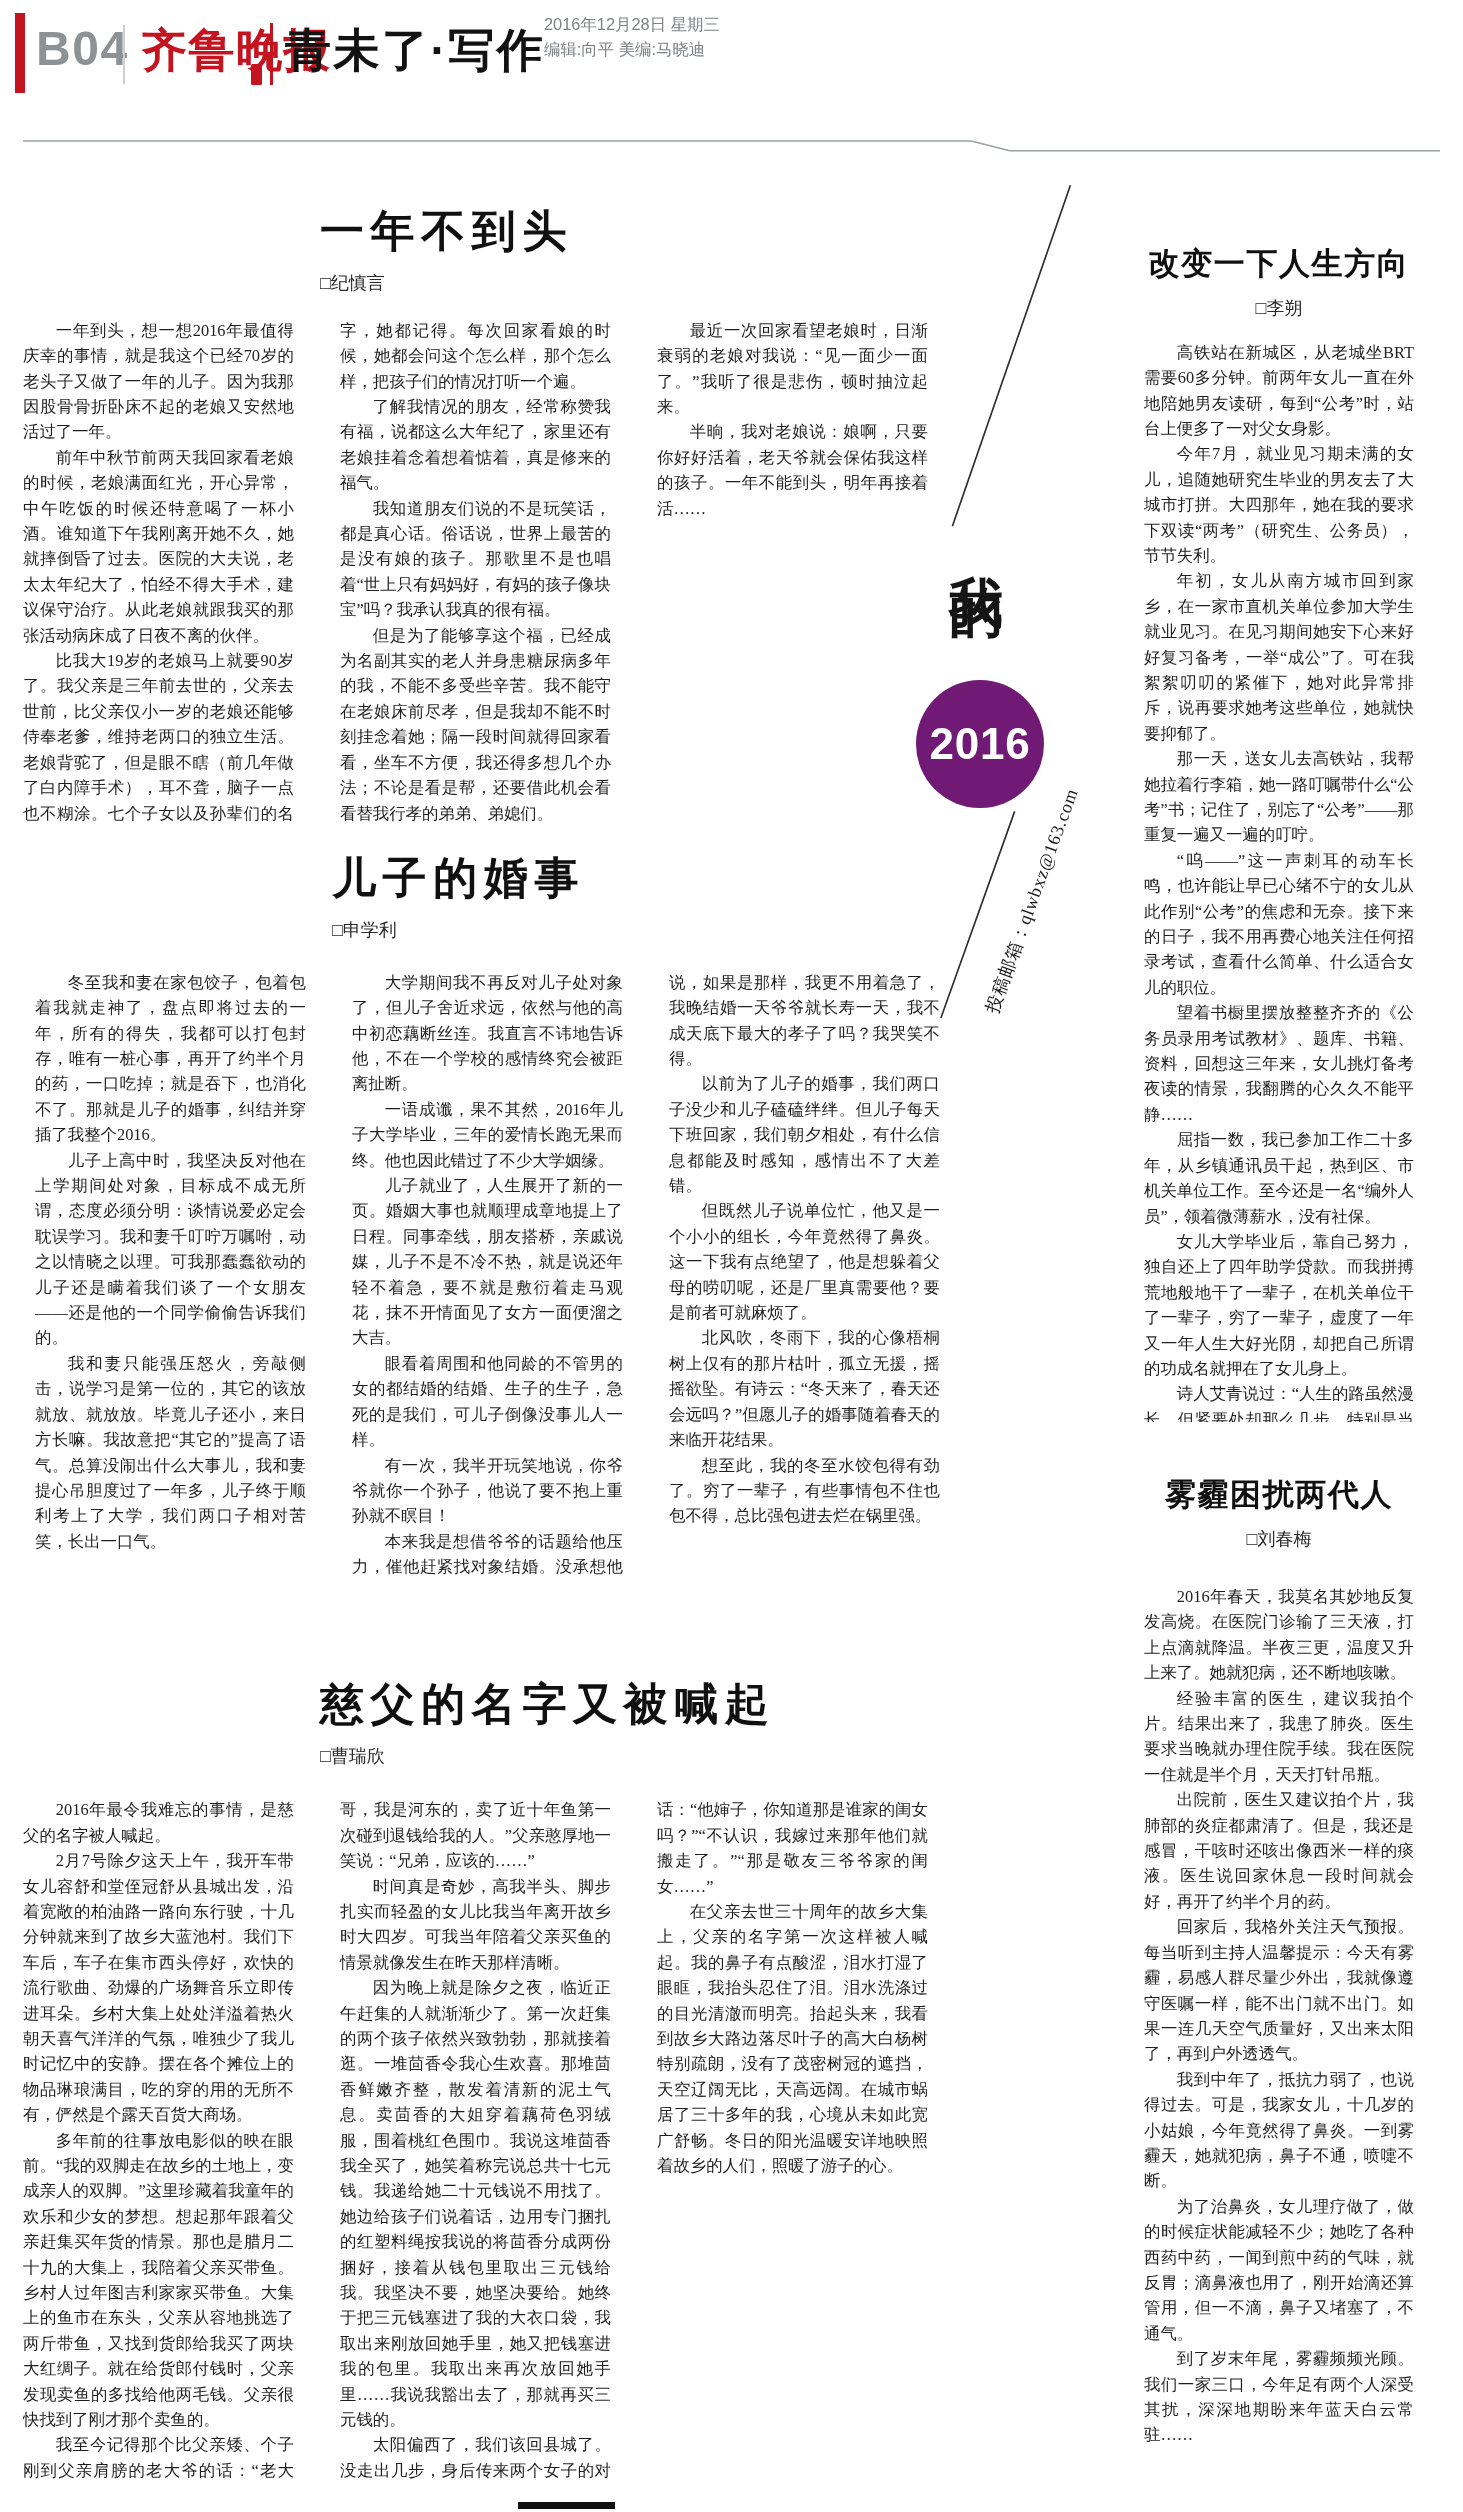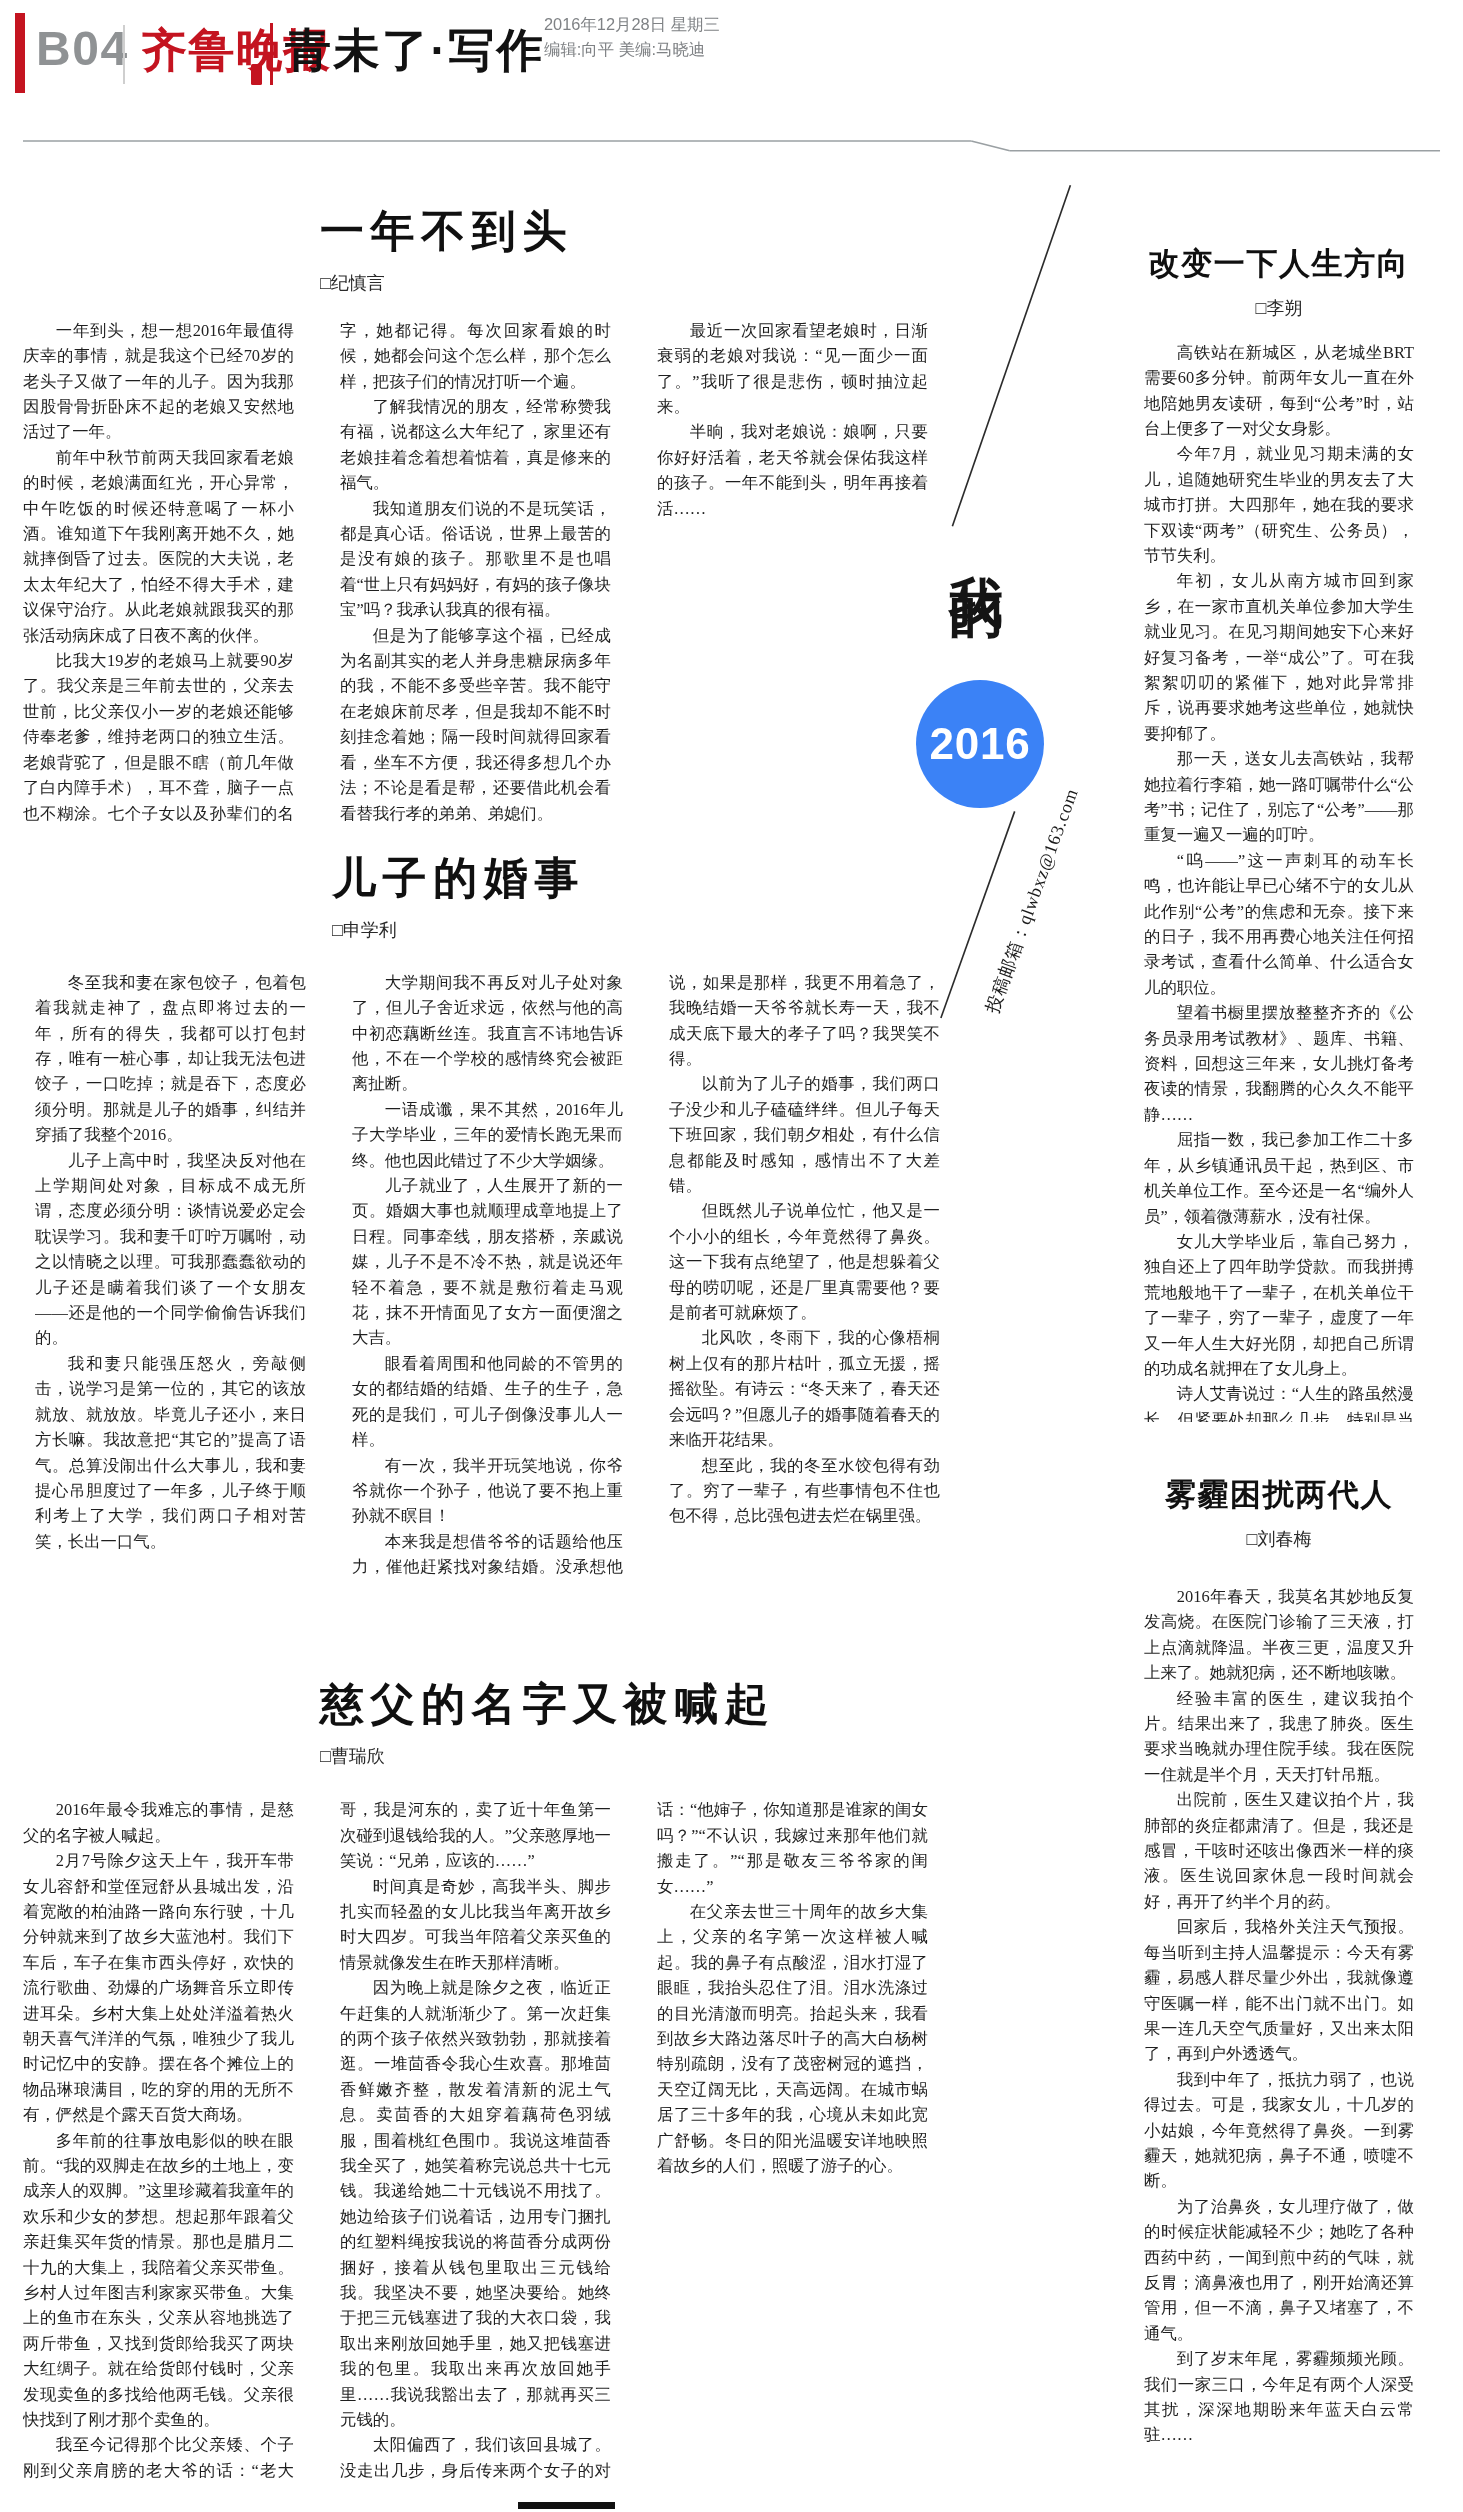--- a/index.html
+++ b/index.html
@@ -37,21 +37,21 @@
   .r-article h2{margin:0;font-size:31px;line-height:39px;font-weight:700;text-align:center;
                 letter-spacing:1.6px;color:#101010;}
   .r-byline{margin-top:13px;text-align:center;font-size:18px;color:#2a2a2a;}
   .rbody{overflow:hidden;}
   #r1 .rbody{margin-top:19.7px;height:1082px;}
   #r2 .rbody{margin-top:33px;height:905px;}
   
   .my-label{position:absolute;left:939px;top:531px;writing-mode:vertical-rl;text-orientation:upright;
             font-size:54px;font-weight:600;letter-spacing:11.5px;color:#151515;}
   .year-circle{position:absolute;left:916px;top:680px;width:128px;height:128px;border-radius:50%;
-               background:#3b82f6;display:flex;align-items:center;justify-content:center;}
+               background:#701a75;display:flex;align-items:center;justify-content:center;}
   .year-circle span{font:700 44px "Liberation Sans","DejaVu Sans",sans-serif;color:#ffffff;letter-spacing:0.8px;}
   .submission{position:absolute;left:980px;top:1008px;transform-origin:0 0;transform:rotate(-70deg);
               white-space:nowrap;font-size:18px;color:#1a1a1a;letter-spacing:0.8px;}
   .crop-mark{position:absolute;left:518px;top:2502px;width:97px;height:7.4px;background:#111;}
 </style>
 </head>
 <body>
 
 <div class="page">
 
@@ -87,21 +87,21 @@
         <p>但是为了能够享这个福，已经成为名副其实的老人并身患糖尿病多年的我，不能不多受些辛苦。我不能守在老娘床前尽孝，但是我却不能不时刻挂念着她；隔一段时间就得回家看看，坐车不方便，我还得多想几个办法；不论是看是帮，还要借此机会看看替我行孝的弟弟、弟媳们。</p>
         <p>最近一次回家看望老娘时，日渐衰弱的老娘对我说：“见一面少一面了。”我听了很是悲伤，顿时抽泣起来。</p>
         <p>半晌，我对老娘说：娘啊，只要你好好活着，老天爷就会保佑我这样的孩子。一年不能到头，明年再接着活……</p>
       </div>
   </section>
 
   <section class="article" id="a2" style="top:854px;margin-left:12px;">
     <h2>儿子的婚事</h2>
     <div class="byline">□申学利</div>
     <div class="abody">
-        <p>冬至我和妻在家包饺子，包着包着我就走神了，盘点即将过去的一年，所有的得失，我都可以打包封存，唯有一桩心事，却让我无法包进饺子，一口吃掉；就是吞下，态度必须分明。那就是儿子的婚事，纠结并穿插了我整个2016。</p>
+        <p>冬至我和妻在家包饺子，包着包着我就走神了，盘点即将过去的一年，所有的得失，我都可以打包封存，唯有一桩心事，再开了约半个月的药，一口吃掉；就是吞下，也消化不了。那就是儿子的婚事，纠结并穿插了我整个2016。</p>
         <p>儿子上高中时，我坚决反对他在上学期间处对象，目标成不成无所谓，态度必须分明：谈情说爱必定会耽误学习。我和妻千叮咛万嘱咐，动之以情晓之以理。可我那蠢蠢欲动的儿子还是瞒着我们谈了一个女朋友——还是他的一个同学偷偷告诉我们的。</p>
         <p>我和妻只能强压怒火，旁敲侧击，说学习是第一位的，其它的该放就放、就放放。毕竟儿子还小，来日方长嘛。我故意把“其它的”提高了语气。总算没闹出什么大事儿，我和妻提心吊胆度过了一年多，儿子终于顺利考上了大学，我们两口子相对苦笑，长出一口气。</p>
         <p>大学期间我不再反对儿子处对象了，但儿子舍近求远，依然与他的高中初恋藕断丝连。我直言不讳地告诉他，不在一个学校的感情终究会被距离扯断。</p>
         <p>一语成谶，果不其然，2016年儿子大学毕业，三年的爱情长跑无果而终。他也因此错过了不少大学姻缘。</p>
         <p>儿子就业了，人生展开了新的一页。婚姻大事也就顺理成章地提上了日程。同事牵线，朋友搭桥，亲戚说媒，儿子不是不冷不热，就是说还年轻不着急，要不就是敷衍着走马观花，抹不开情面见了女方一面便溜之大吉。</p>
         <p>眼看着周围和他同龄的不管男的女的都结婚的结婚、生子的生子，急死的是我们，可儿子倒像没事儿人一样。</p>
         <p>有一次，我半开玩笑地说，你爷爷就你一个孙子，他说了要不抱上重孙就不瞑目！</p>
         <p>本来我是想借爷爷的话题给他压力，催他赶紧找对象结婚。没承想他说，如果是那样，我更不用着急了，我晚结婚一天爷爷就长寿一天，我不成天底下最大的孝子了吗？我哭笑不得。</p>
         <p>以前为了儿子的婚事，我们两口子没少和儿子磕磕绊绊。但儿子每天下班回家，我们朝夕相处，有什么信息都能及时感知，感情出不了大差错。</p>
         <p>但既然儿子说单位忙，他又是一个小小的组长，今年竟然得了鼻炎。这一下我有点绝望了，他是想躲着父母的唠叨呢，还是厂里真需要他？要是前者可就麻烦了。</p>

